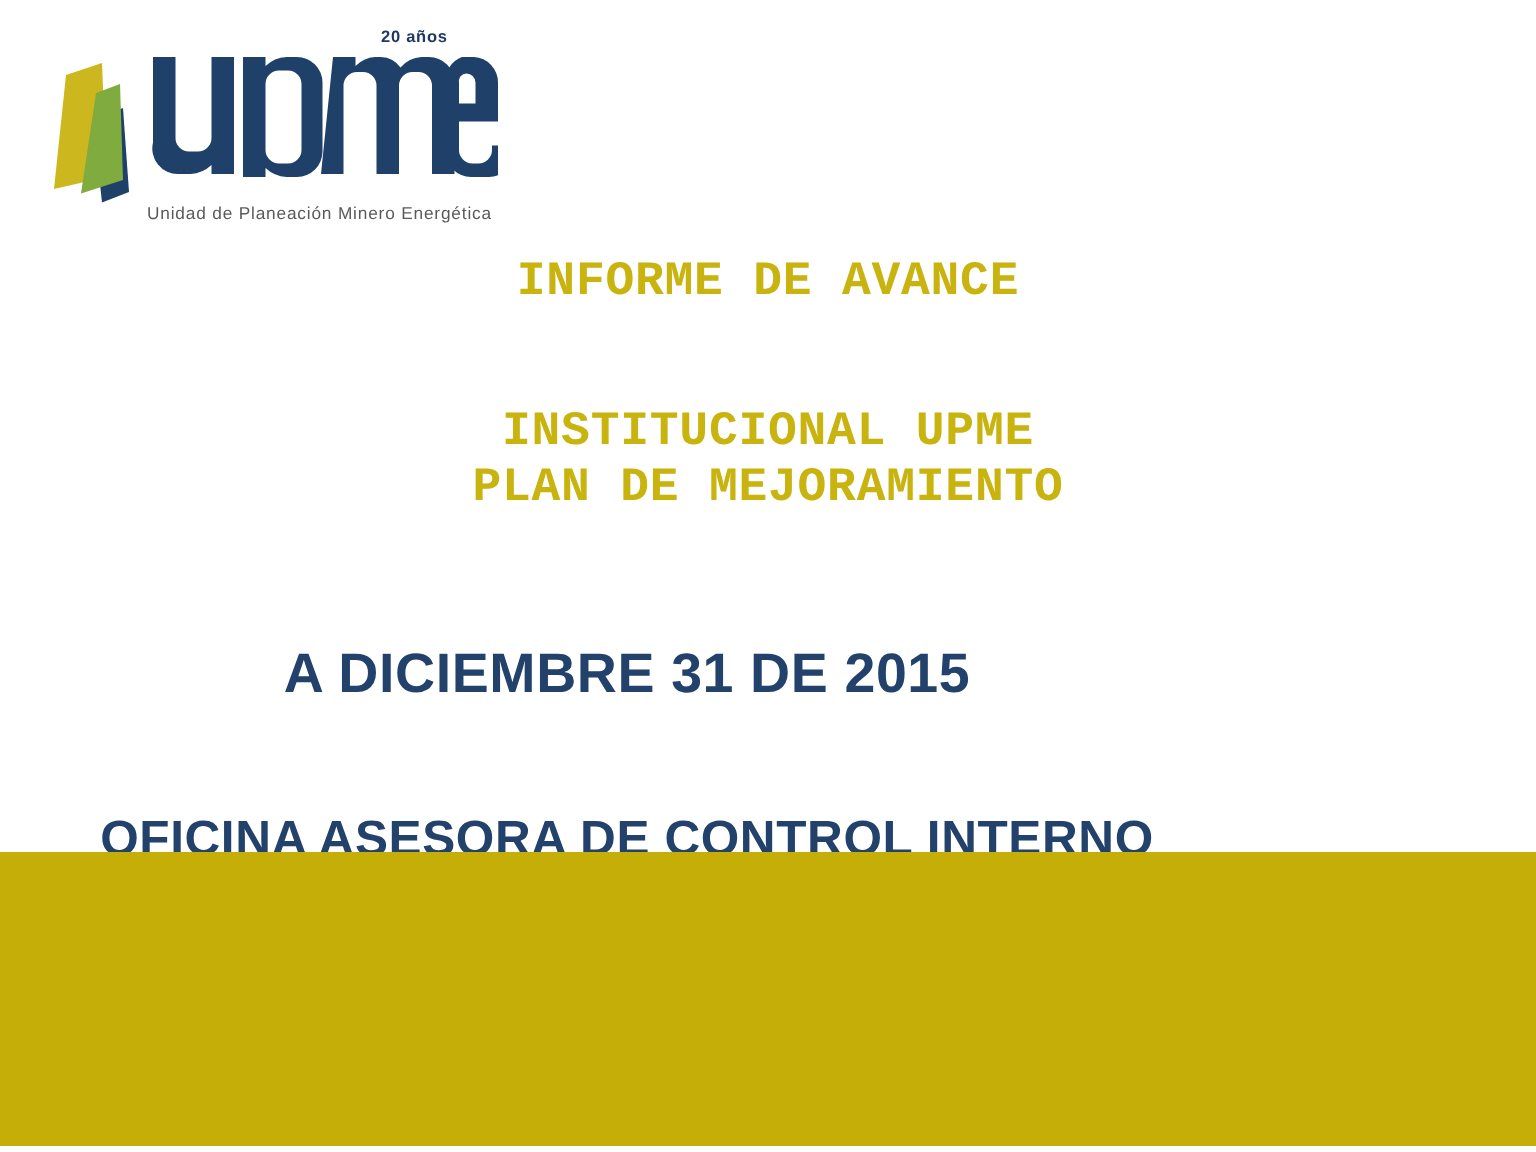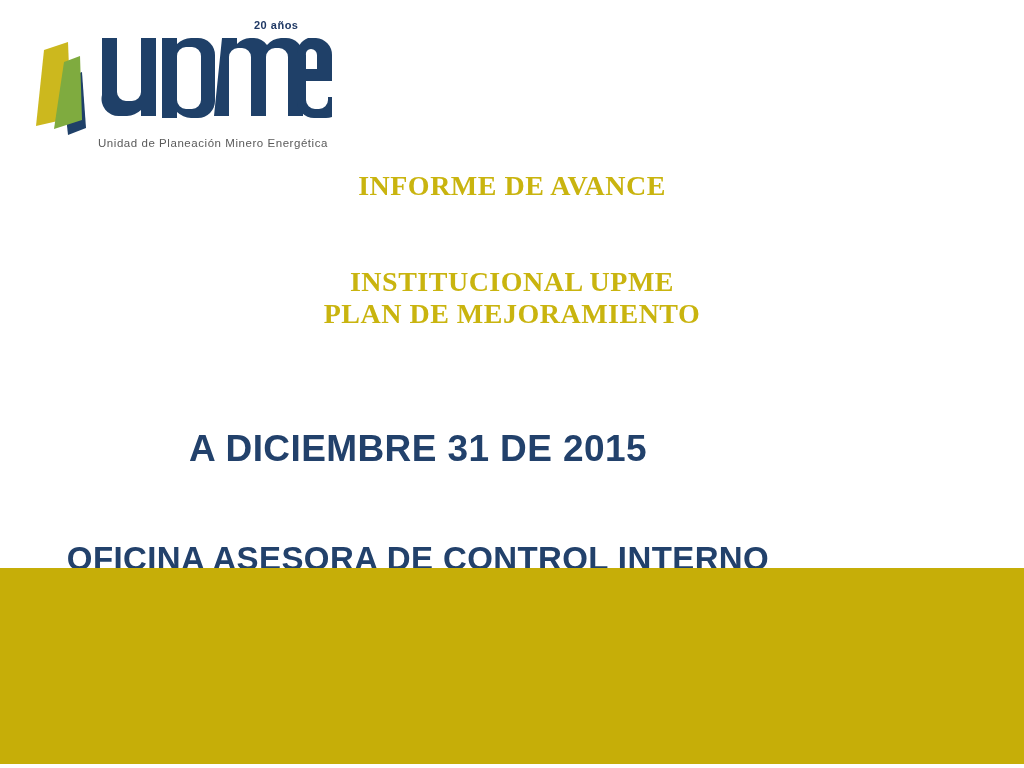--- a/index.html
+++ b/index.html
@@ -70,24 +70,24 @@
   #title-area {
     position: absolute;
     left: 0;
     top: 160px;
     width: 1024px;
     text-align: center;
   }
   .title-gold {
     color: #c9b40f;
     font-weight: bold;
-    font-size: 28px;
+    font-size: 32px;
     letter-spacing: 0.5px;
     line-height: 1.14;
-    font-family: Liberation Serif, serif;
+    font-family: Liberation Mono, monospace;
     margin: 0;
   }
   #title-line-1 { margin-top: 10px; }
   #title-block-2 { margin-top: 64px; }
   #subtitle-area {
     position: absolute;
     left: 0;
     top: 428px;
     width: 836px;
     text-align: center;

